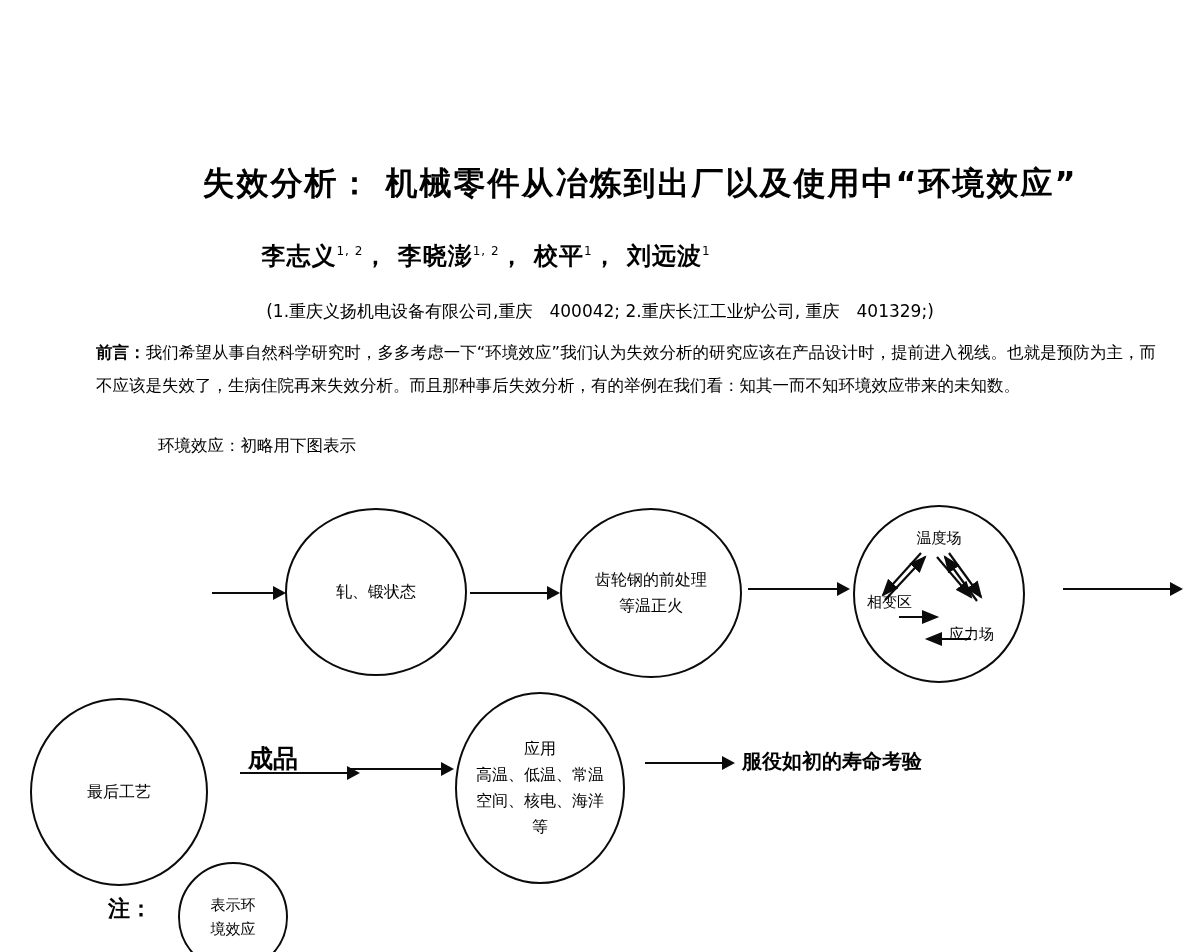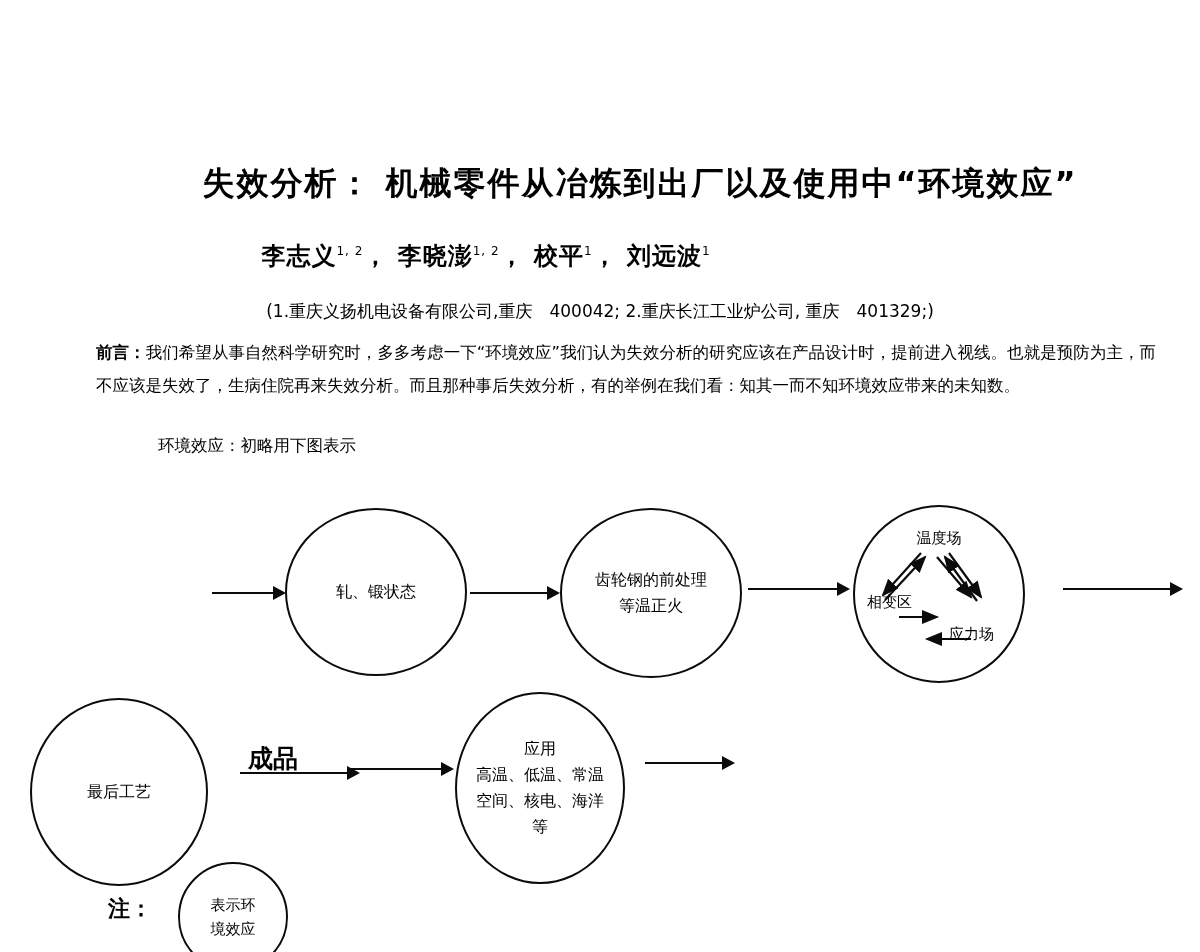--- a/index.html
+++ b/index.html
@@ -248,20 +248,21 @@
   <div class="arrow" id="arrow-6"></div>
 
   <div class="node" id="node-apply">
     <span class="line">应用</span>
     <span class="line">高温、低温、常温</span>
     <span class="line">空间、核电、海洋</span>
     <span class="line">等</span>
   </div>
 
   <div class="arrow" id="arrow-7"></div>
+  <span class="end-text">服役如初的寿命考验</span>
 
   <span class="note-label">注：</span>
   <div class="node" id="node-legend">
     <span class="line">表示环</span>
     <span class="line">境效应</span>
   </div>
 
 </div>
 
 </body></html>

